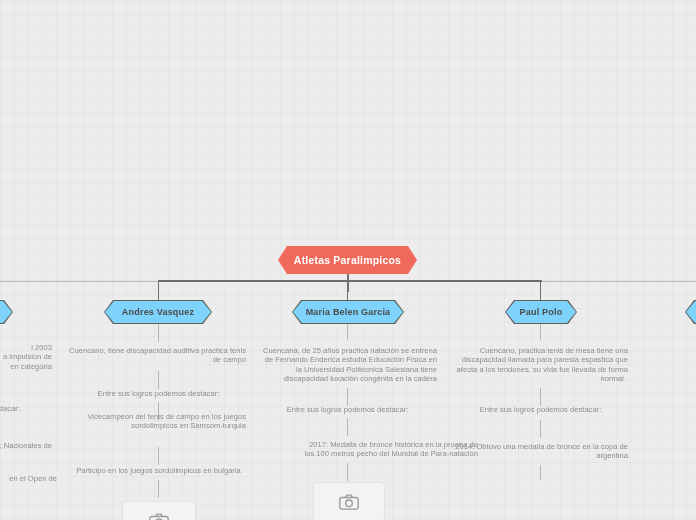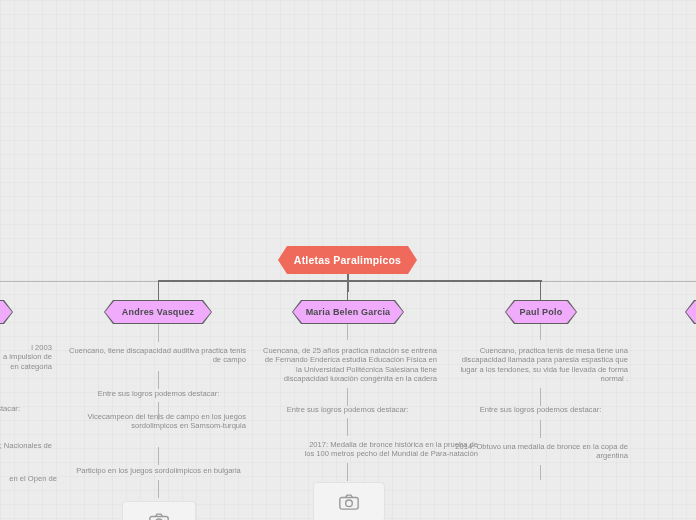--- a/index.html
+++ b/index.html
@@ -38,21 +38,21 @@
   .hex-root{
     background:#ef6a5a;color:#ffffff;
     height:28px;font-size:10.5px;
   }
   .hex-child{
     background:#5e5e5e;color:#ffffff;
     padding:1px;
   }
   .hex-child .inner{
     width:100%;height:100%;
-    background:#f0abfc;color:#4a4a4a;
+    background:#7dd3fc;color:#4a4a4a;
     display:flex;align-items:center;justify-content:center;
     -webkit-clip-path:polygon(9px 0,calc(100% - 9px) 0,100% 50%,calc(100% - 9px) 100%,9px 100%,0 50%);
     clip-path:polygon(9px 0,calc(100% - 9px) 0,100% 50%,calc(100% - 9px) 100%,9px 100%,0 50%);
     font-size:9px;font-weight:bold;
   }
 
   
   .tblock{
     position:absolute;
     font-size:7.6px;
@@ -155,21 +155,21 @@
   <div class="tblock center" style="left:259px;top:405px;width:177px;">Entre sus logros podemos destacar:</div>
   <div class="tblock" style="left:261px;top:440px;width:177px;margin-left:40px;">2017: Medalla de bronce histórica en la prueba de los 100 metros pecho del Mundial de Para-natación</div>
   <div class="imgbox" style="left:313px;top:482px;width:70px;height:38px;">
     <svg class="cam" width="20" height="16" viewBox="0 0 24 19" fill="none" stroke="#9b9b9b" stroke-width="1.7">
       <rect x="1" y="4" width="22" height="14" rx="2.5"></rect>
       <path d="M8 4 L9.6 1.2 L14.4 1.2 L16 4"></path>
       <circle cx="12" cy="11" r="4"></circle>
     </svg>
   </div>
 
-  <div class="tblock" style="left:451px;top:346px;width:177px;">Cuencano, practica tenis de mesa tiene una discapacidad llamada para paresia espastica que lugar a los tendones, su vida fue llevada de forma normal .</div>
+  <div class="tblock" style="left:451px;top:346px;width:177px;">Cuencano, practica tenis de mesa tiene una discapacidad llamada para paresia espastica que afecta a los tendones, su vida fue llevada de forma normal .</div>
   <div class="tblock center" style="left:452px;top:405px;width:177px;">Entre sus logros podemos destacar:</div>
   <div class="tblock" style="left:451px;top:442px;width:177px;">2014: Obtuvo una medalla de bronce en la copa de argentina</div>
 
   <div class="tblock" style="left:648px;top:346px;width:120px;white-space:pre-line;">Cuencano nacio
 26 años y tiene
 de mesa.</div>
   <div class="tblock" style="left:669px;top:399px;width:80px;">Entre s</div>
   <div class="tblock" style="left:648px;top:433px;width:120px;white-space:pre-line;">2017: Fue terce
 Argentina .</div>
 

